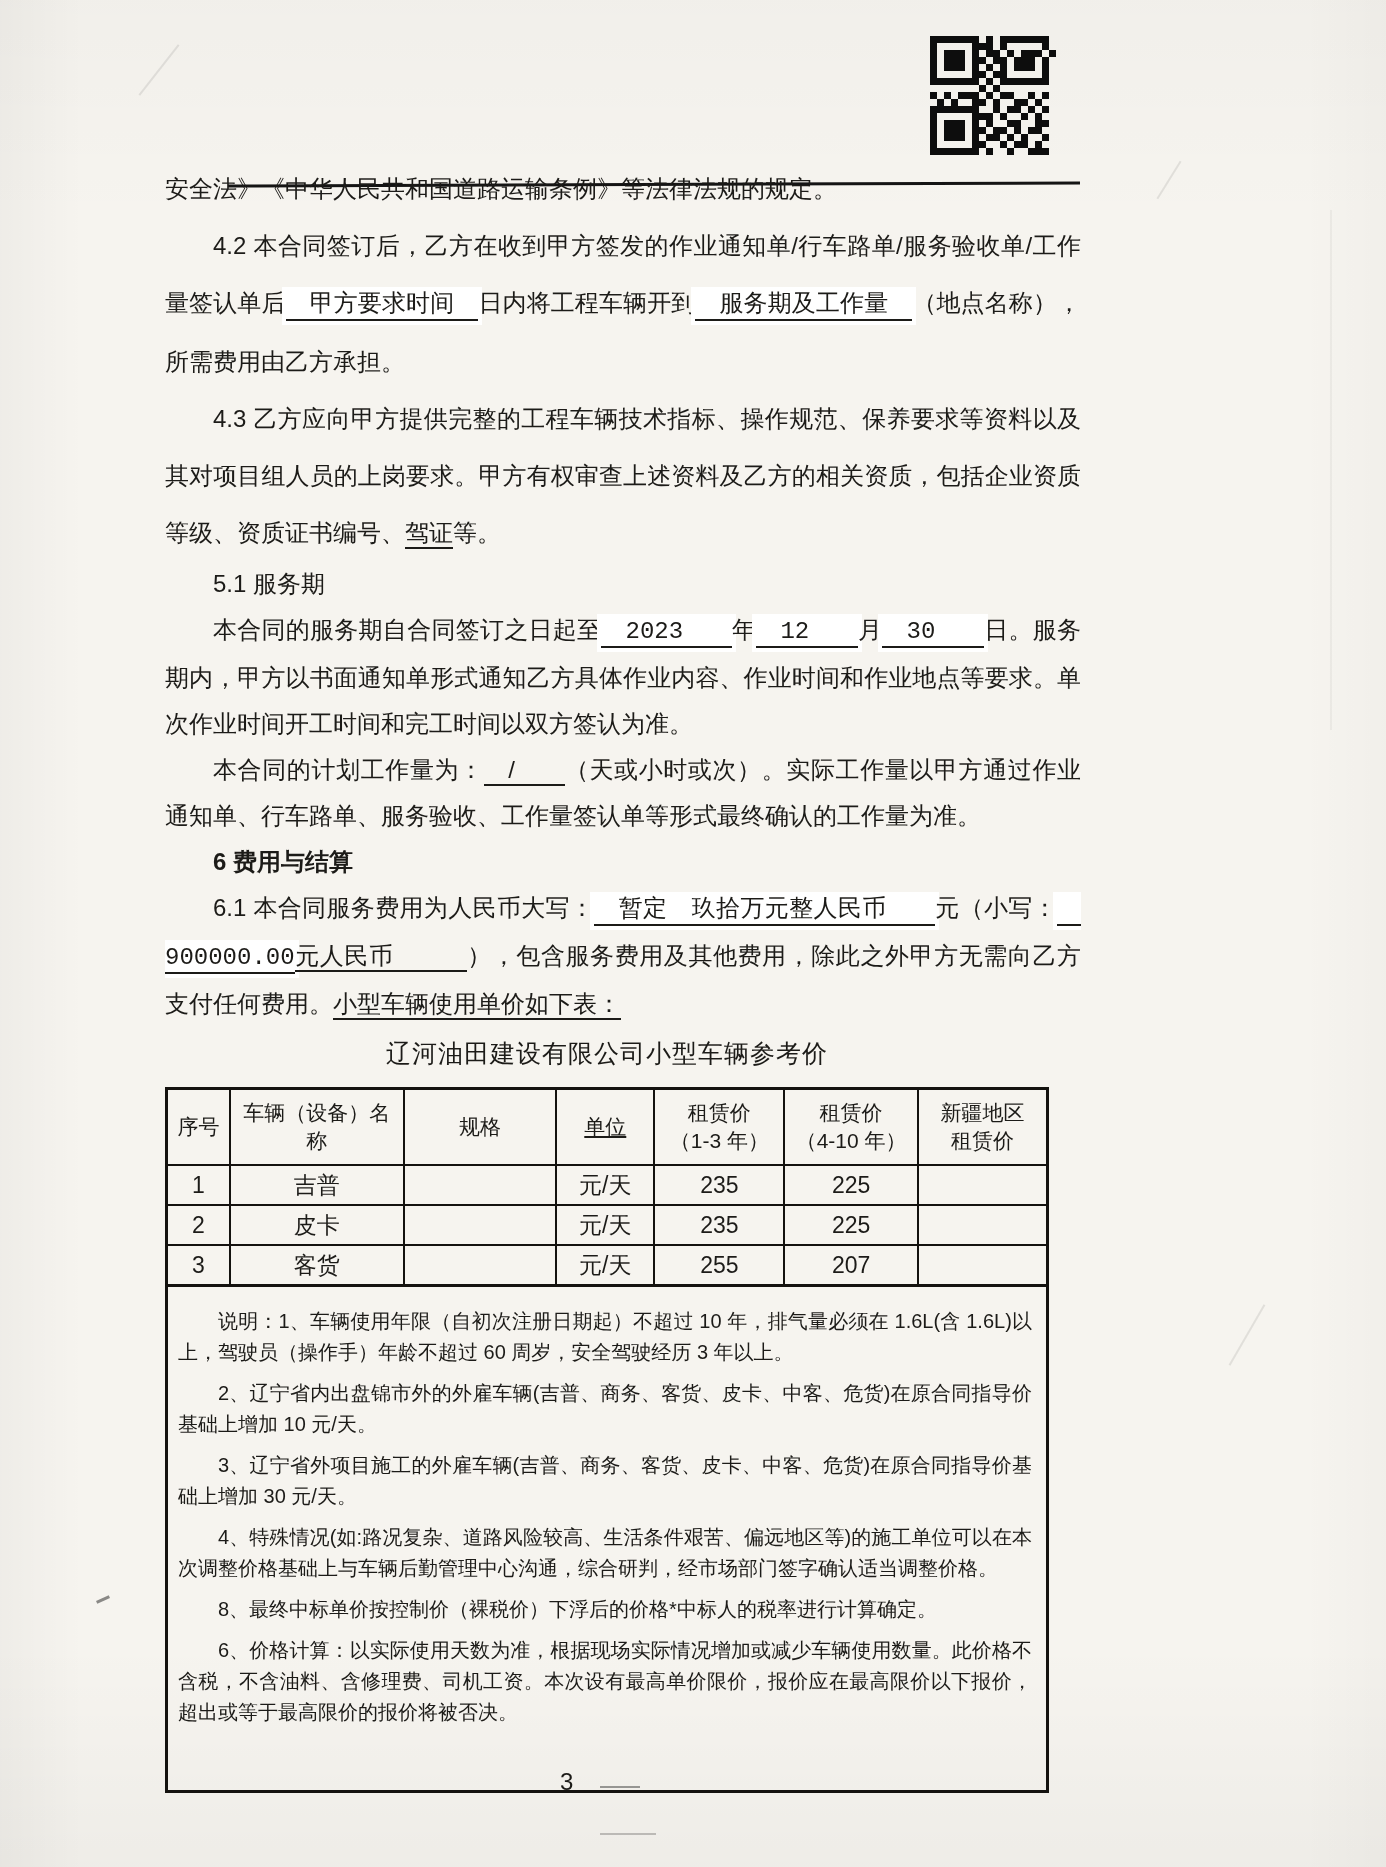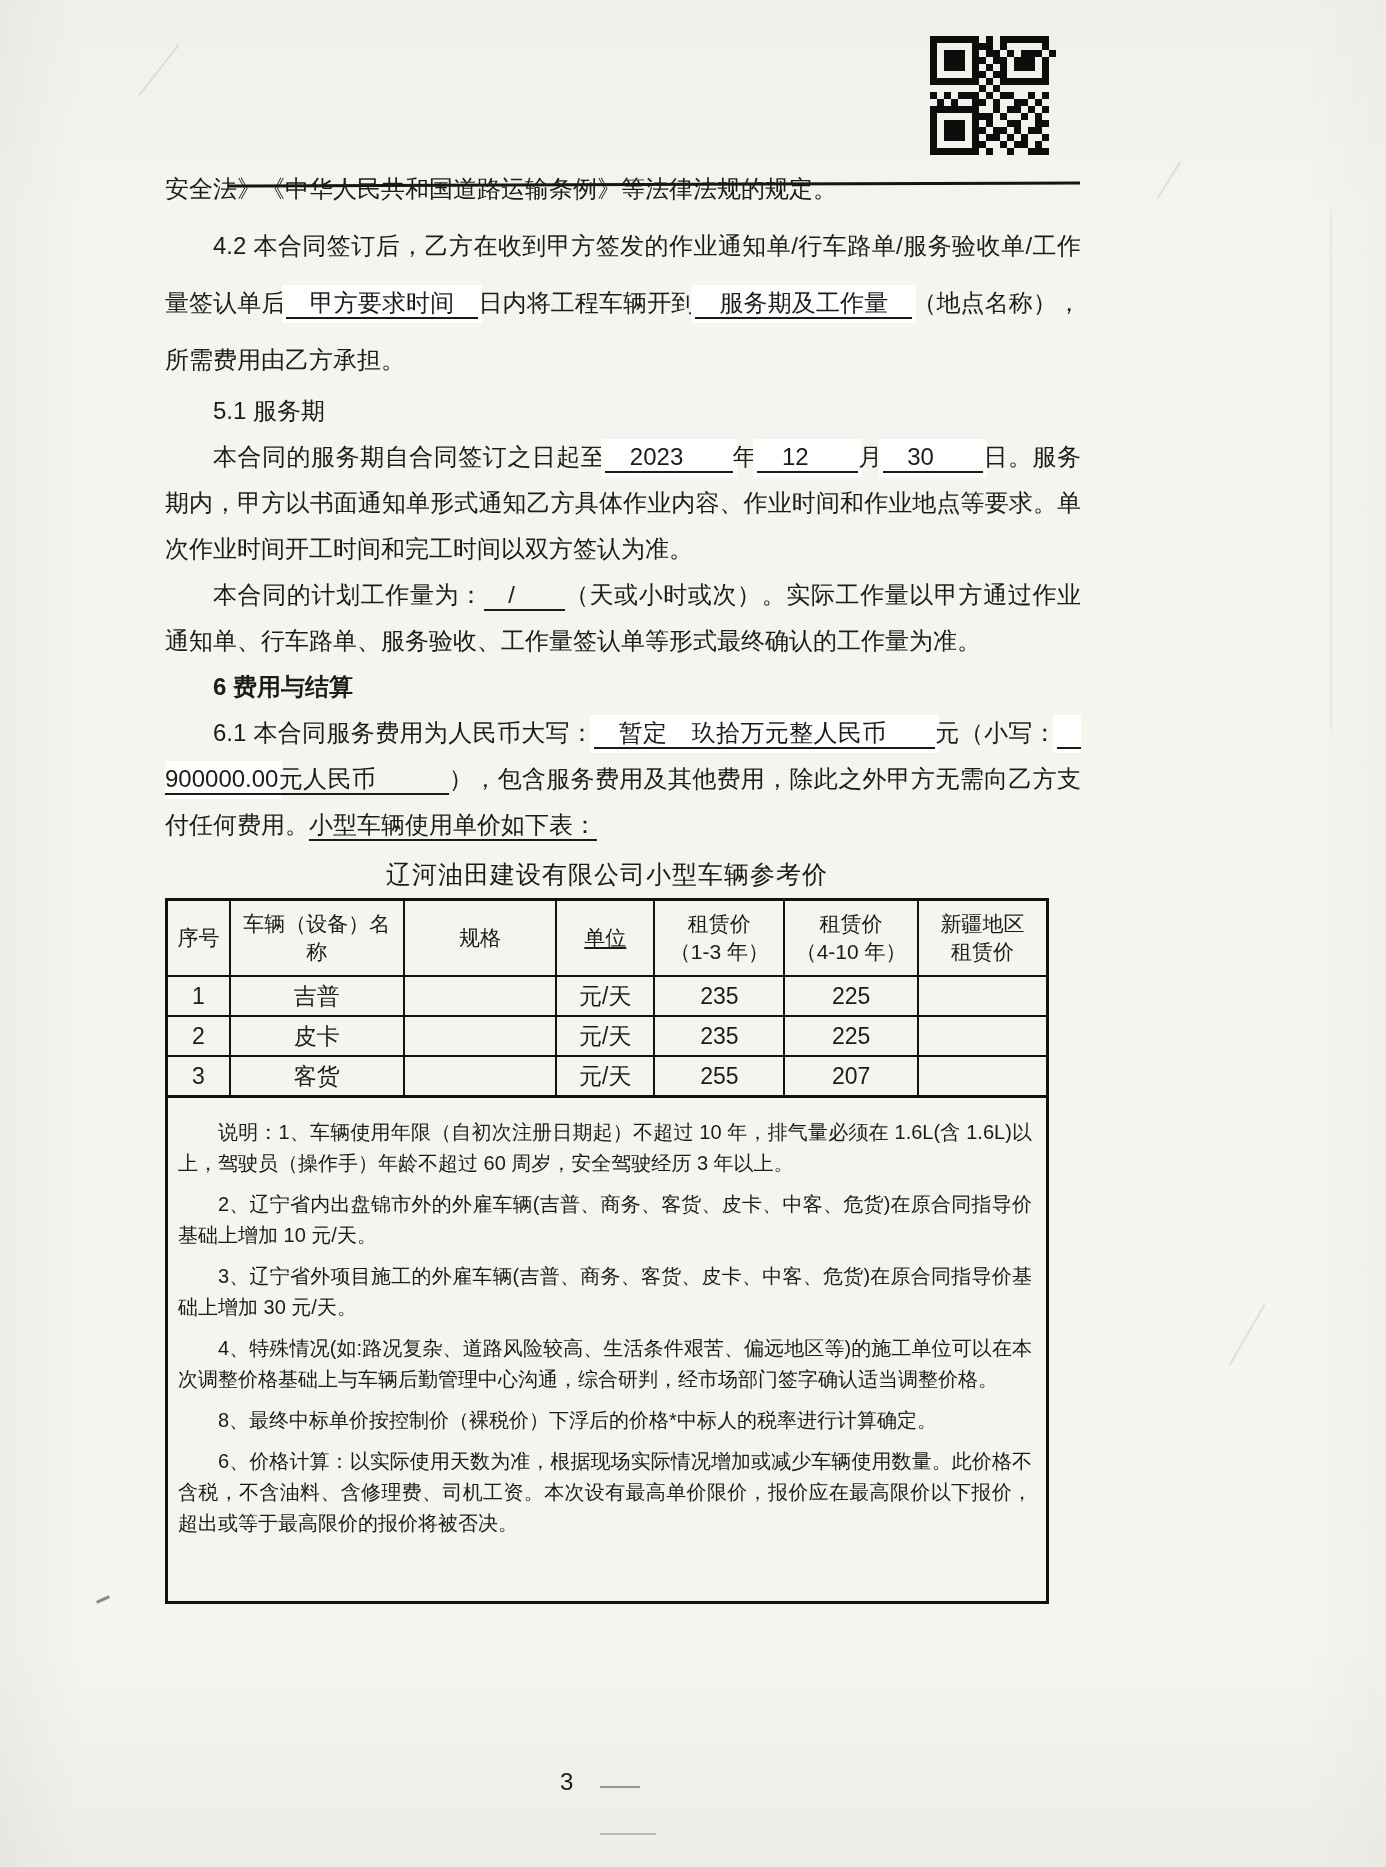--- a/index.html
+++ b/index.html
@@ -34,25 +34,25 @@
   .sc5{left:96px;top:1598px;width:14px;height:3px;background:rgba(30,30,30,.5);transform:rotate(-25deg);}
   .sc6{left:600px;top:1833px;width:56px;height:2px;background:rgba(30,30,30,.25);}
 
   .content{position:absolute;left:165px;top:160px;width:916px;font-size:24px;}
   .para{margin:0;text-align:justify;text-indent:2em;}
   .noindent{text-indent:0;}
   .sec-a{line-height:57px;}
   .sec-b{line-height:46px;}
   .bold{font-weight:bold;}
   .u{border-bottom:2px solid var(--ink);padding-bottom:1px;}
-  .hl{background:var(--highlight);box-shadow:0 0 0 4px var(--highlight);}
+  .hl{background:var(--highlight);box-shadow:0 0 0 4px var(--highlight);font-family:Liberation Mono, monospace;}
 
   .tablewrap{width:884px;margin-top:6px;}
   .tabletitle{text-align:center;font-size:25px;line-height:40px;letter-spacing:1px;}
-  table{border-collapse:collapse;width:100%;border:3px solid var(--table_border);table-layout:fixed;margin-top:4px;}
+  table{border-collapse:collapse;width:100%;border:3px solid var(--table_border);table-layout:fixed;margin-top:14px;}
   th,td{border:2px solid var(--table_border);text-align:center;vertical-align:middle;}
   th{font-size:21px;font-weight:normal;line-height:1.35;white-space:pre-line;height:70px;padding:2px;}
   td{font-size:23px;height:38px;padding:0 2px;}
   th:nth-child(1){width:6.8%;} th:nth-child(2){width:20%;} th:nth-child(3){width:17.5%;}
   th:nth-child(4){width:11%;text-decoration:underline;} th:nth-child(5){width:14.8%;} th:nth-child(6){width:15.2%;} th:nth-child(7){width:14.7%;}
   .notesbox{border:3px solid var(--table_border);border-top:none;margin-top:-1px;padding:10px 14px 52px 10px;}
   .note{margin:10px 0;text-indent:2em;font-size:20px;line-height:31px;text-align:justify;}
   .pageno{position:absolute;left:560px;top:1768px;font-size:24px;}
   .pagedash{position:absolute;left:600px;top:1786px;width:40px;height:2px;background:rgba(40,40,40,.45);}
 </style>
@@ -237,20 +237,21 @@
   <div class="scratch sc4"></div>
   <div class="scratch sc5"></div>
   <div class="scratch sc6"></div>
 
   <div class="content">
 
     <p class="para noindent sec-a"><span>安全法》《中华人民共和国道路运输条例》等法律法规的规定。</span></p>
 
     <p class="para sec-a"><span>4.2 本合同签订后，乙方在收到甲方签发的作业通知单/行车路单/服务验收单/工作量签认单后</span><span class="u hl">　甲方要求时间　</span><span>日内将工程车辆开到</span><span class="u hl">　服务期及工作量　</span><span>（地点名称），所需费用由乙方承担。</span></p>
 
+    <p class="para sec-a"><span>4.3 乙方应向甲方提供完整的工程车辆技术指标、操作规范、保养要求等资料以及其对项目组人员的上岗要求。甲方有权审查上述资料及乙方的相关资质，包括企业资质等级、资质证书编号、</span><span class="u">驾证</span><span>等。</span></p>
 
 
     <p class="para sec-b"><span>5.1 服务期</span></p>
 
     <p class="para sec-b"><span>本合同的服务期自合同签订之日起至</span><span class="u hl">　2023　　</span><span>年</span><span class="u hl">　12　　</span><span>月</span><span class="u hl">　30　　</span><span>日。服务期内，甲方以书面通知单形式通知乙方具体作业内容、作业时间和作业地点等要求。单次作业时间开工时间和完工时间以双方签认为准。</span></p>
 
 
     <p class="para sec-b"><span>本合同的计划工作量为：</span><span class="u">　/　　</span><span>（天或小时或次）。实际工作量以甲方通过作业通知单、行车路单、服务验收、工作量签认单等形式最终确认的工作量为准。</span></p>
 
     <p class="para sec-b bold"><span>6 费用与结算</span></p>

